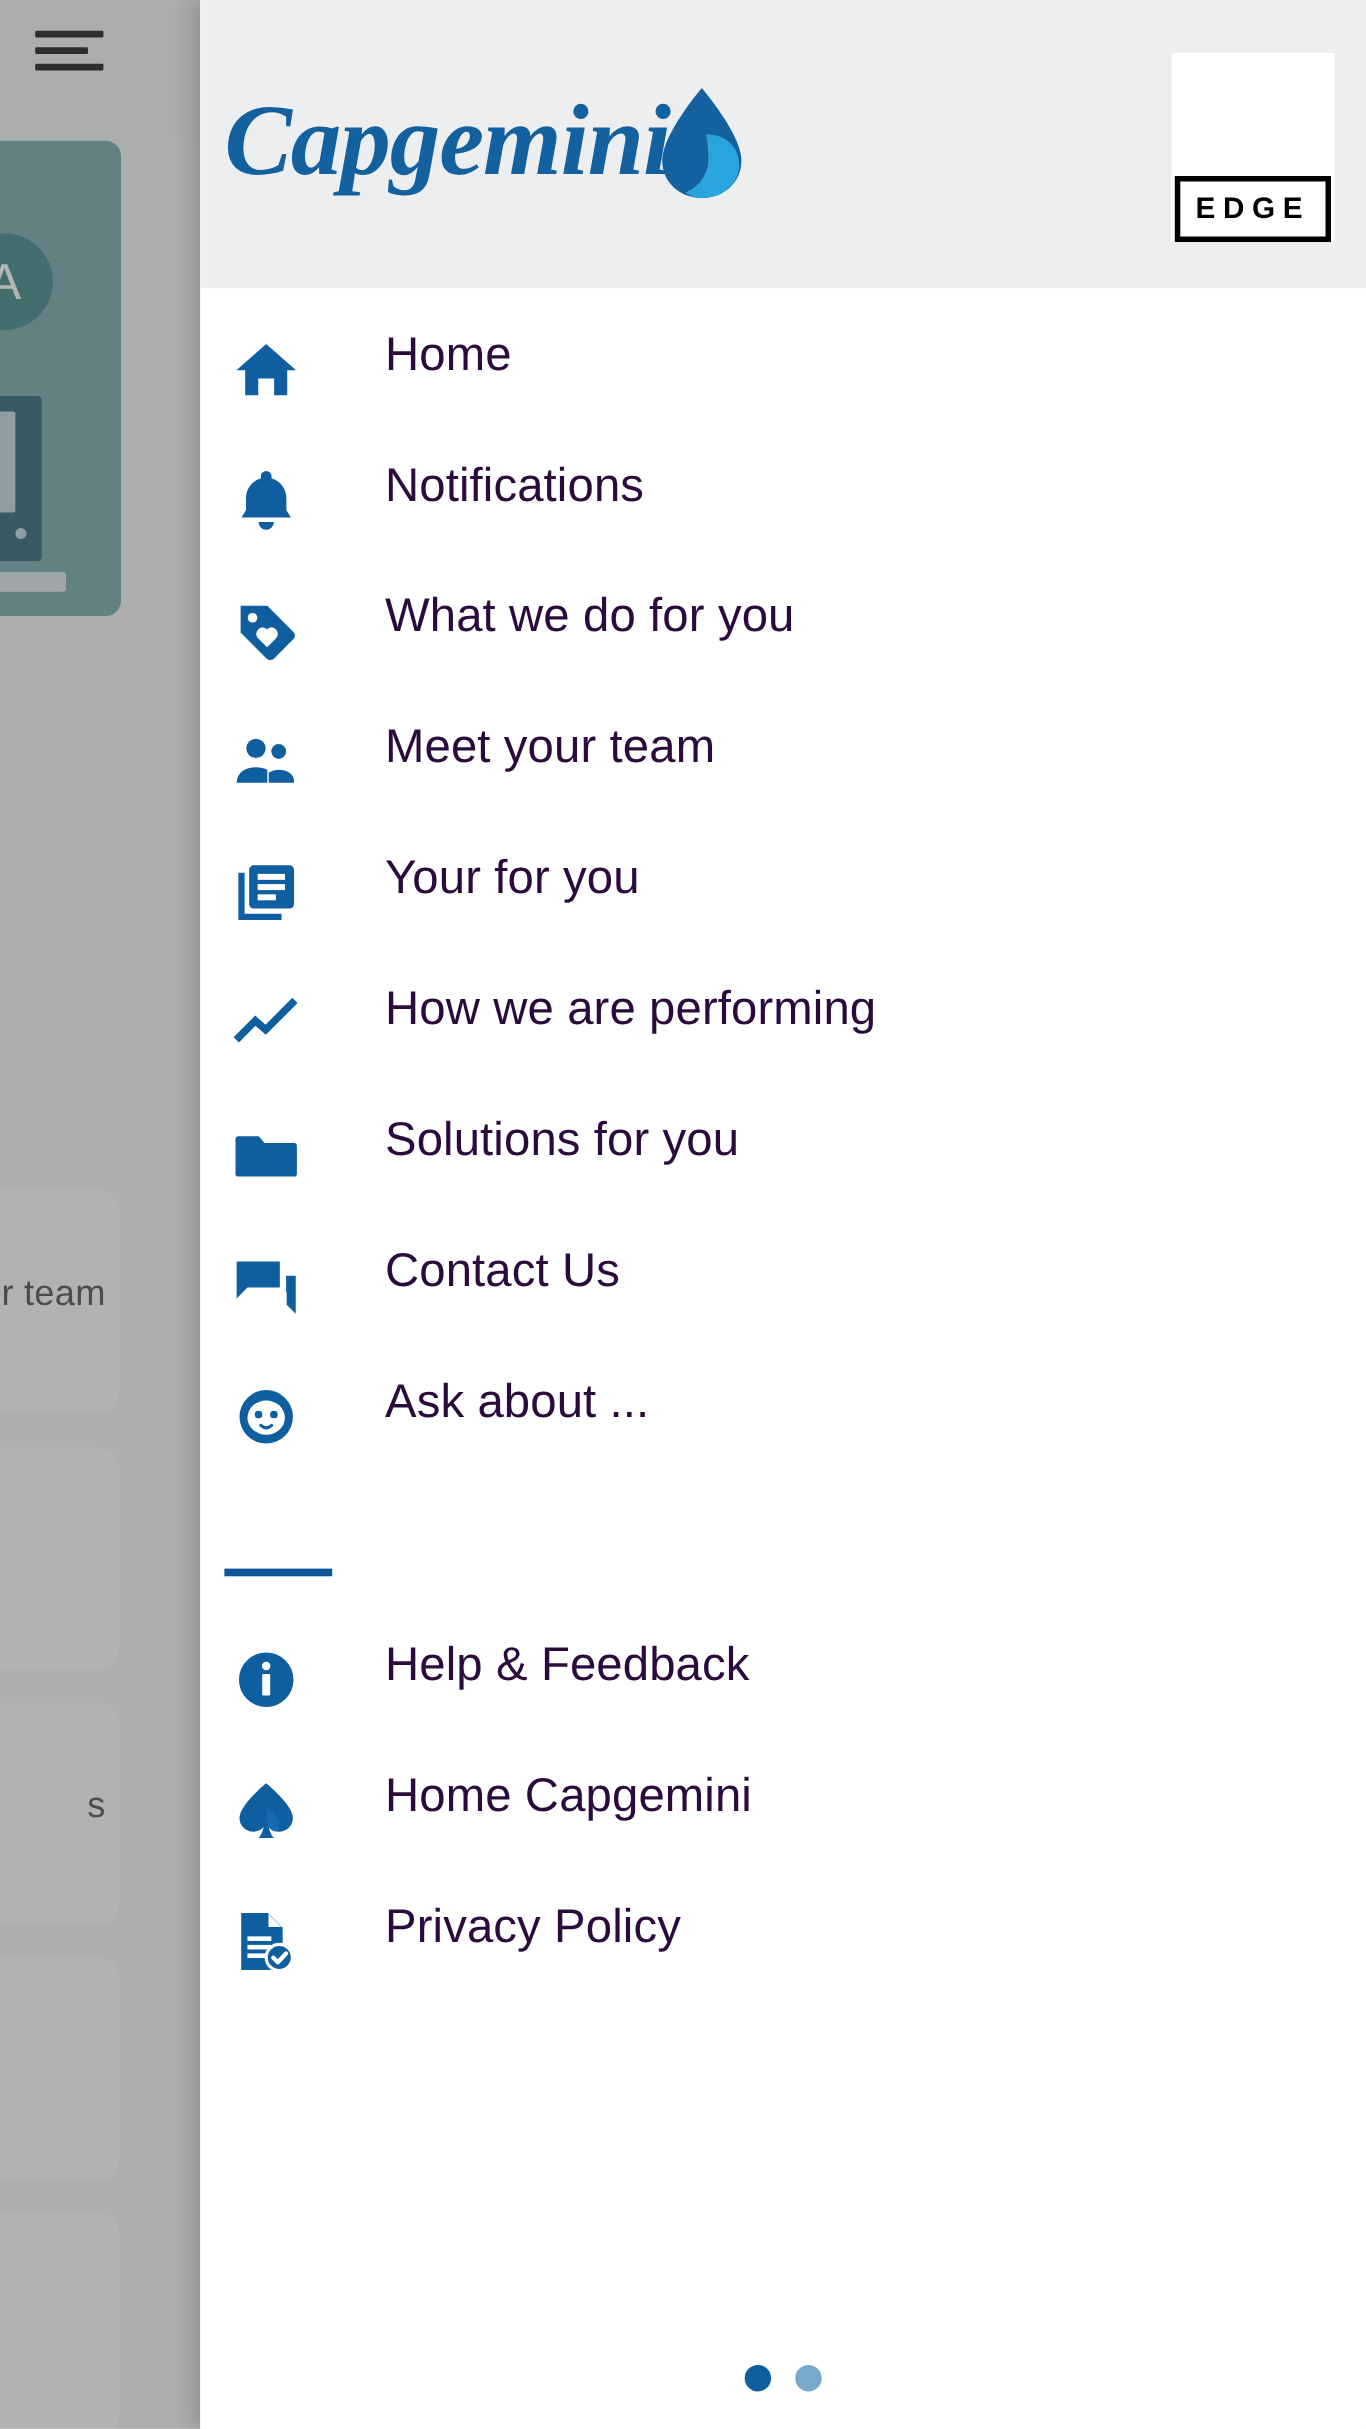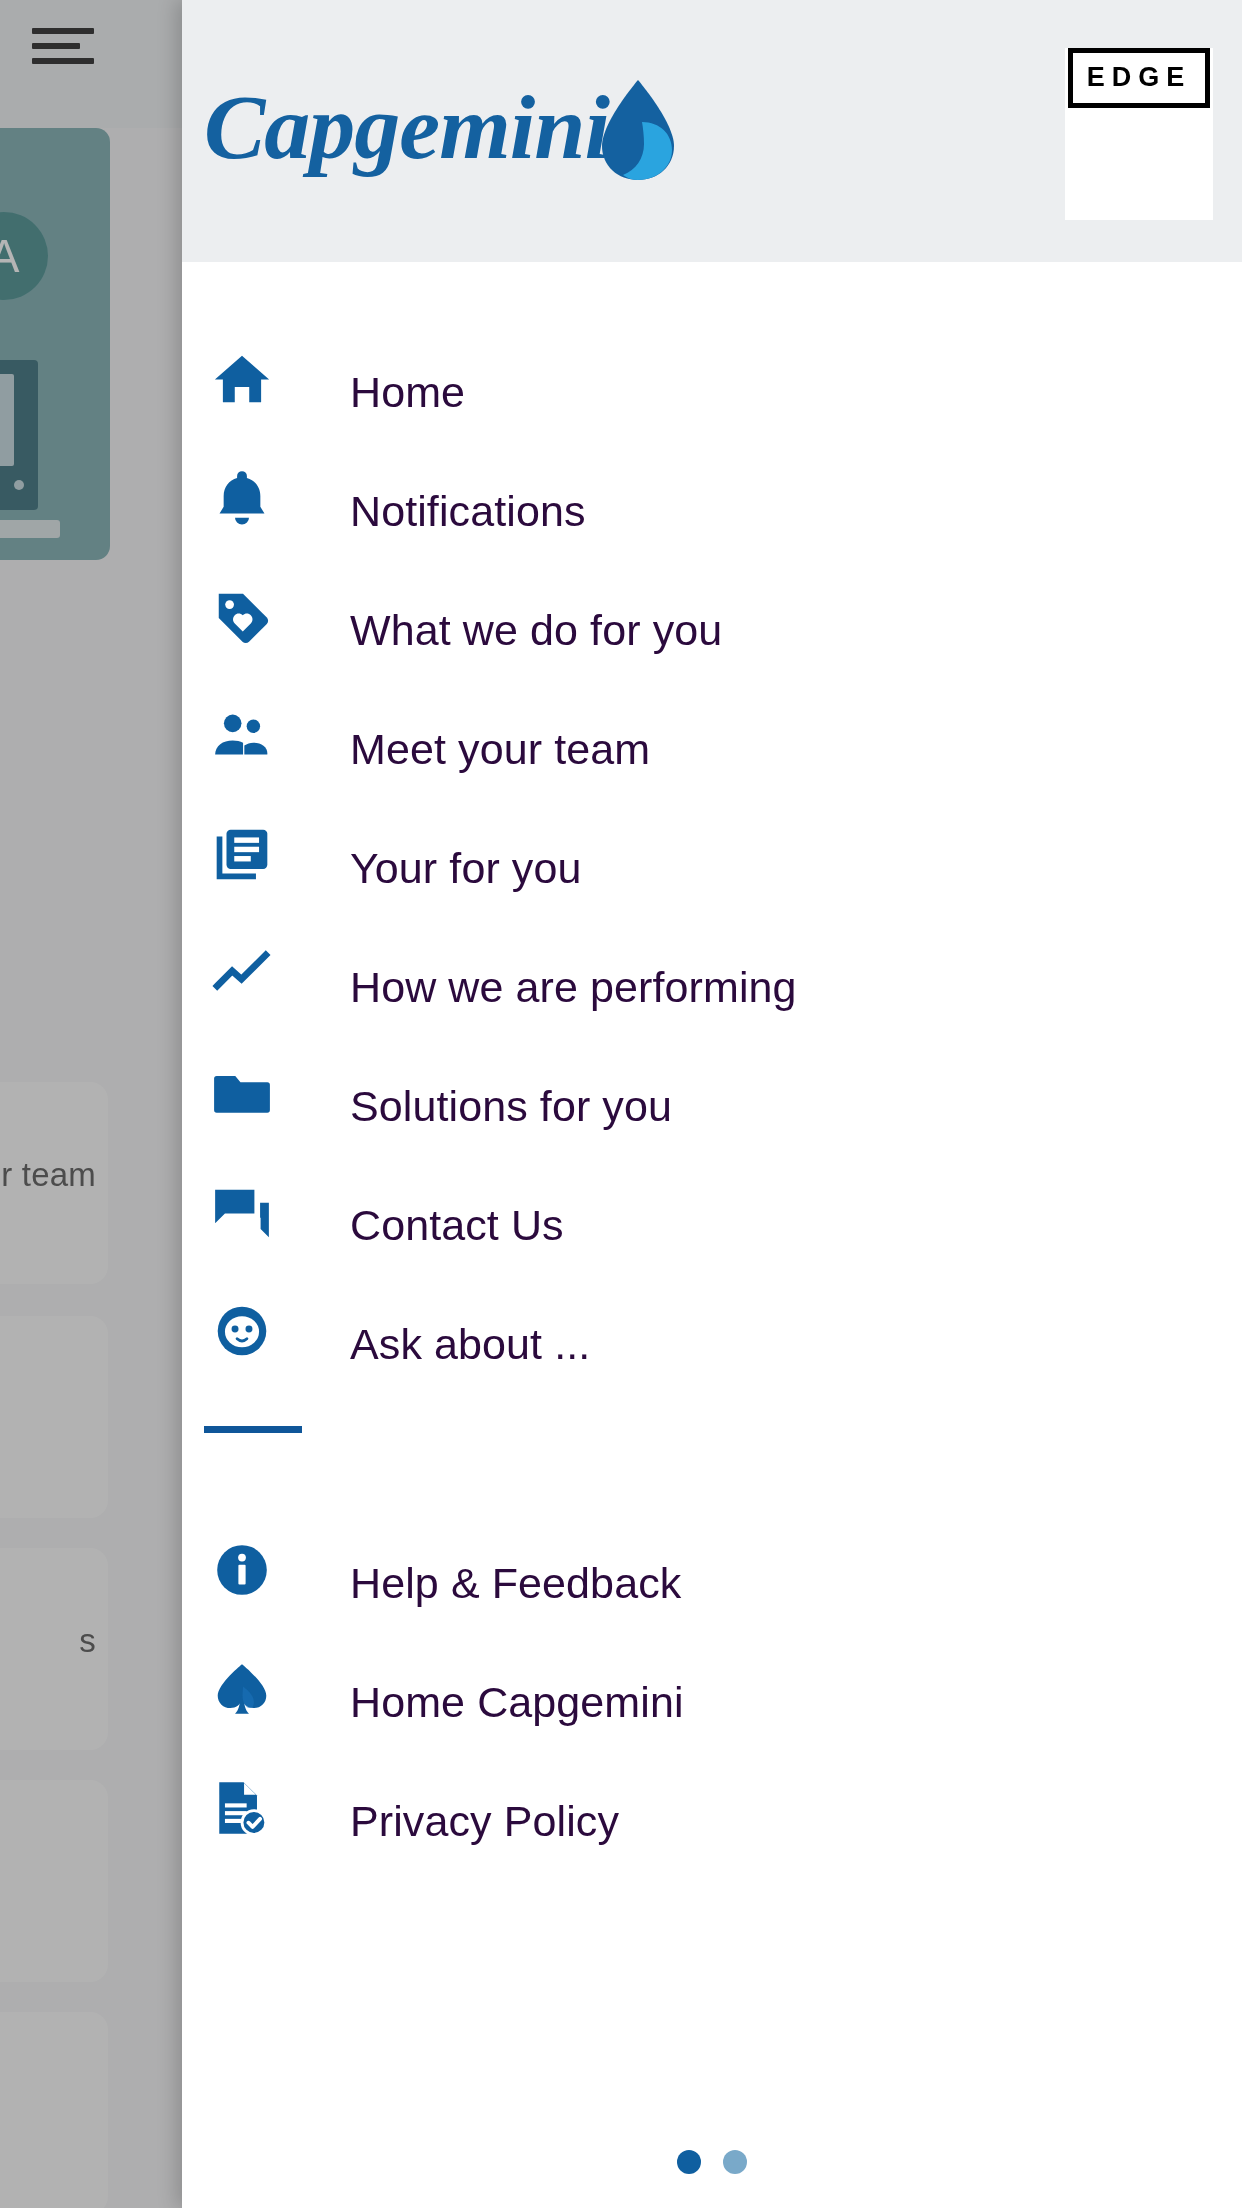--- a/index.html
+++ b/index.html
@@ -143,21 +143,21 @@
     position: absolute;
     left: 22px; top: 74px;
     width: 480px; height: 116px;
   }
   .edge-badge {
     position: absolute;
     right: 29px; top: 48px;
     width: 148px; height: 172px;
     background: #ffffff;
     display: flex;
-    align-items: flex-start;
+    align-items: flex-end;
     justify-content: center;
   }
   .edge-box {
     border: 5px solid #000000;
     padding: 11px 14px 12px 14px;
   }
   .edge-text {
     font-family: "Liberation Sans", sans-serif;
     font-size: 27px;
     font-weight: 700;
@@ -166,21 +166,21 @@
     line-height: 1;
   }
 
   
   .nav {
     position: relative;
     padding-top: 36px;
   }
   .nav-item {
     display: flex;
-    align-items: flex-end;
+    align-items: flex-start;
     height: 119px;
     padding-left: 22px;
     cursor: pointer;
   }
   .nav-icon {
     width: 76px;
     min-width: 76px;
     height: 76px;
     display: flex;
     align-items: center;

